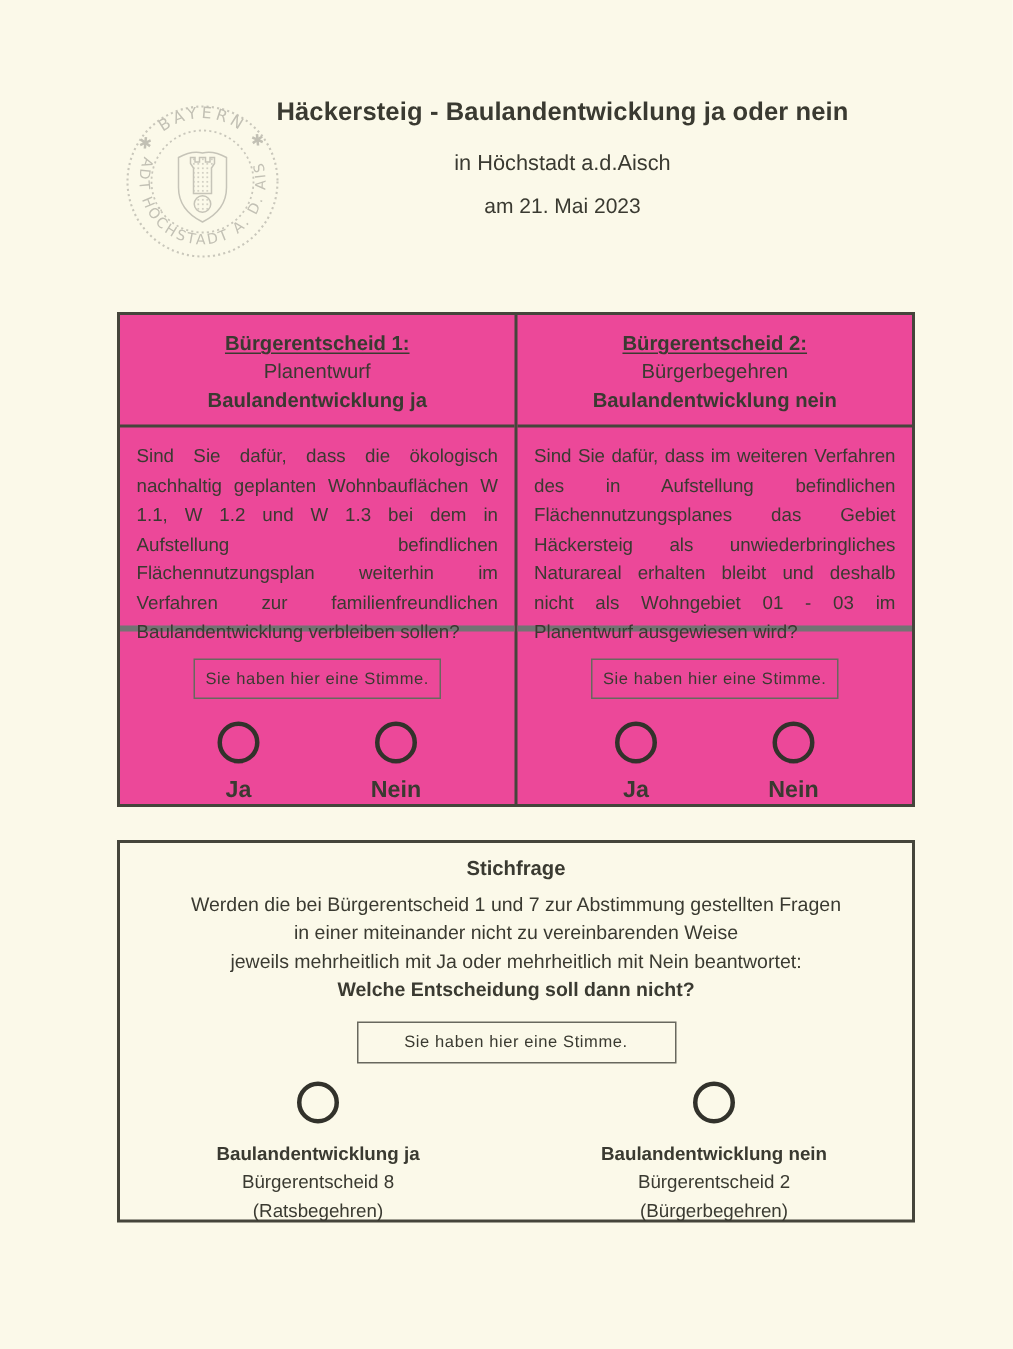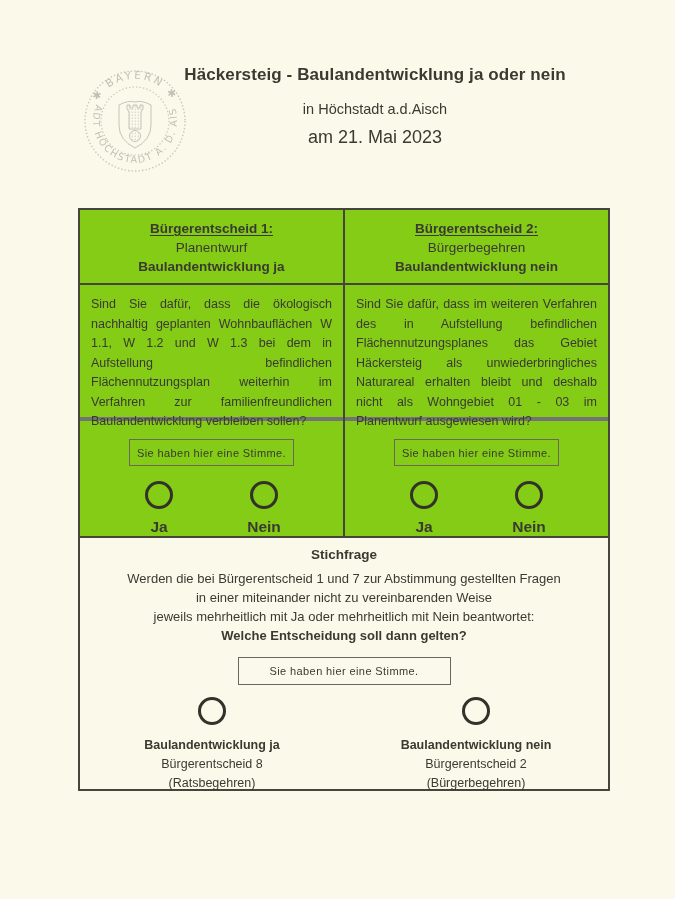--- a/index.html
+++ b/index.html
@@ -10,30 +10,30 @@
     color:#3a3a31;
     font-family:"Liberation Sans", sans-serif;
     overflow:hidden;
   }
 
   
   .seal { position:absolute; left:83px; top:69px; }
   .title-block { position:absolute; left:140px; top:64px; width:470px; text-align:center; }
   .title-line { font-size:17px; font-weight:bold; line-height:22px; letter-spacing:.1px; }
   .sub-location { margin-top:14px; font-size:14.5px; line-height:18px;text-align:center; }
-  .sub-date { margin-top:10px; font-size:18px; line-height:18px; }
+  .sub-date { margin-top:10px; font-size:14px; line-height:18px; }
 
   
   .ref-table {
     position:absolute; left:78px; top:208px;
     width:532px; height:330px;
     box-sizing:border-box;
     border:2px solid #45453b;
     display:flex;
-    background:#84cc16;
+    background:#ec4899;
   }
   .ref-col { flex:1 1 0; display:flex; flex-direction:column; min-width:0; }
   .ref-col.first { border-right:2px solid #45453b; }
 
   .cell-head {
     height:64px; box-sizing:content-box;
     border-bottom:2px solid #45453b;
     text-align:center; padding-top:9px;
     font-size:13.5px; line-height:19px;
   }
@@ -66,21 +66,21 @@
   .bubble-group { display:flex; flex-direction:column; align-items:center; width:86px; }
   .vote-circle {
     width:28px; height:28px; border-radius:50%;
     border:3px solid #32322b; background:transparent;
     box-sizing:border-box;
   }
   .vote-label { margin-top:9px; font-size:15.5px; font-weight:bold; }
 
   
   .sf-box {
-    position:absolute; left:78px; top:536px;
+    position:absolute; left:78px; top:560px;
     width:532px; height:255px;
     box-sizing:border-box;
     border:2px solid #45453b;
     text-align:center;
     background:#fbf9e9;
   }
   .sf-heading { margin-top:8px; font-size:13.5px; font-weight:bold; line-height:18px; }
   .sf-lines { margin-top:5px; font-size:13px; line-height:19px; }
   .sf-final { font-size:13px; line-height:19px; font-weight:bold; }
   .sf-stimme {
@@ -177,21 +177,21 @@
       </div>
     </div>
   </div>
 
   <div class="sf-box">
     <div class="sf-heading">Stichfrage</div>
     <div class="sf-lines">
       <div>Werden die bei Bürgerentscheid 1 und 7 zur Abstimmung gestellten Fragen</div>
       <div>in einer miteinander nicht zu vereinbarenden Weise</div>
       <div>jeweils mehrheitlich mit Ja oder mehrheitlich mit Nein beantwortet:</div>
-      <div class="sf-final">Welche Entscheidung soll dann gelten?</div>
+      <div class="sf-final">Welche Entscheidung soll dann nicht?</div>
     </div>
     <div class="sf-stimme">Sie haben hier eine Stimme.</div>
     <div class="sf-options">
       <div class="sf-option">
         <div class="vote-circle"></div>
         <div class="sf-labels">
           <div class="sf-opt-title">Baulandentwicklung ja</div>
           <div>Bürgerentscheid 8</div>
           <div>(Ratsbegehren)</div>
         </div>

